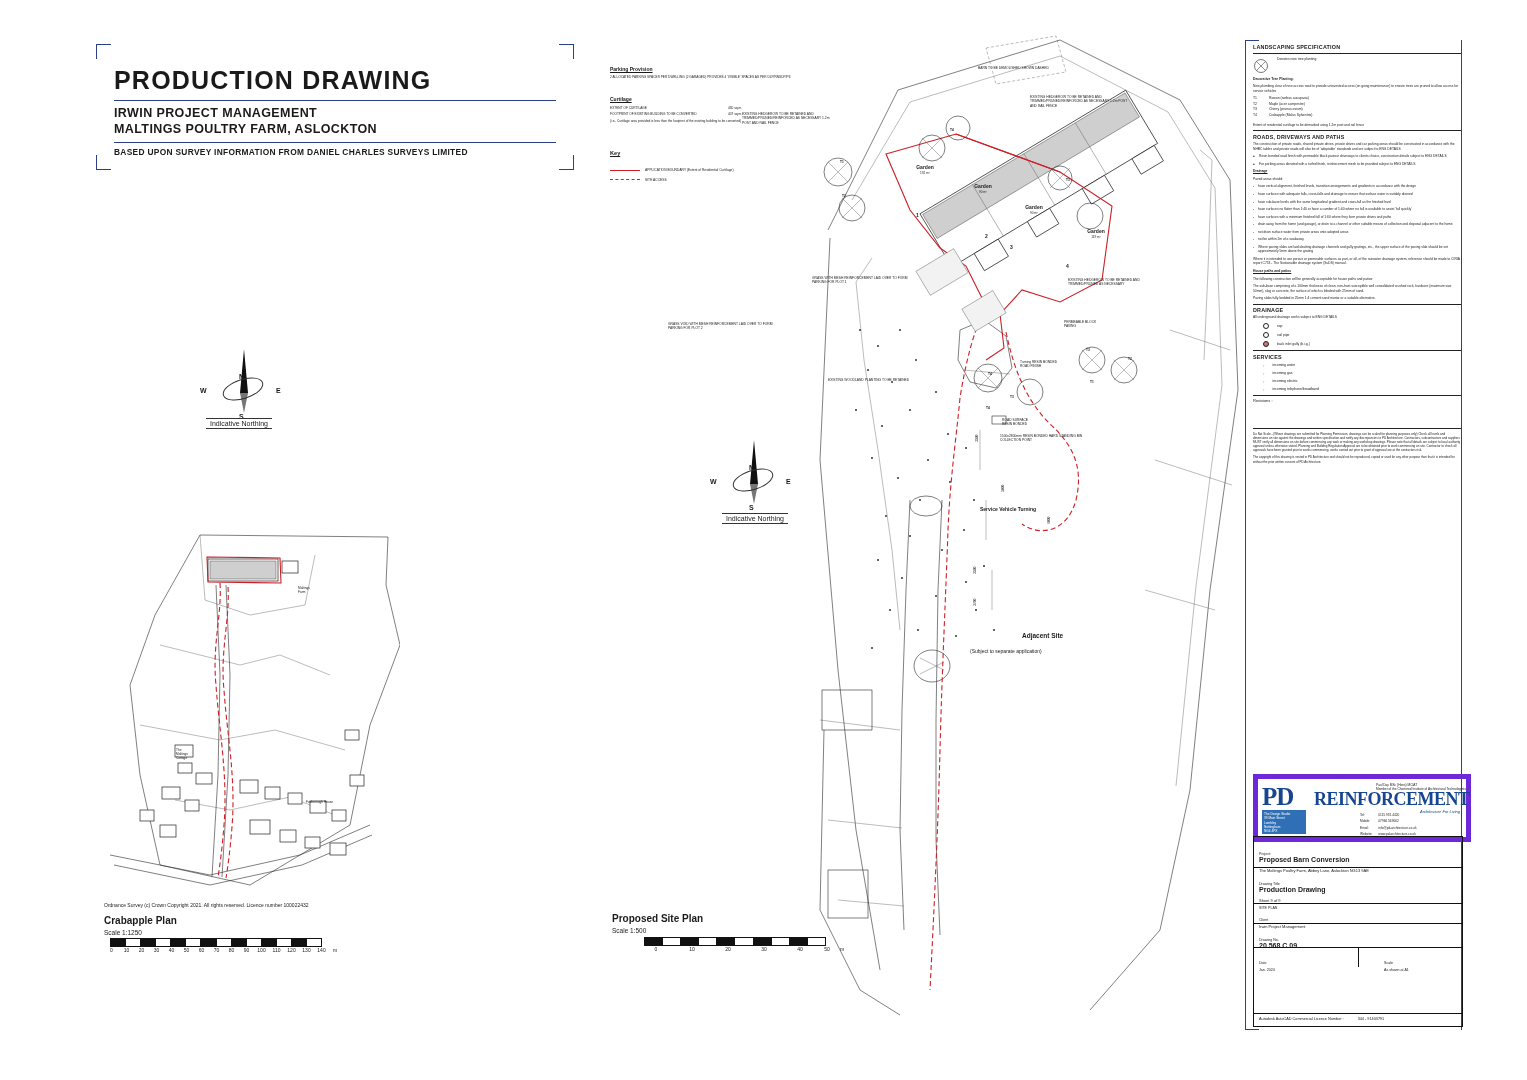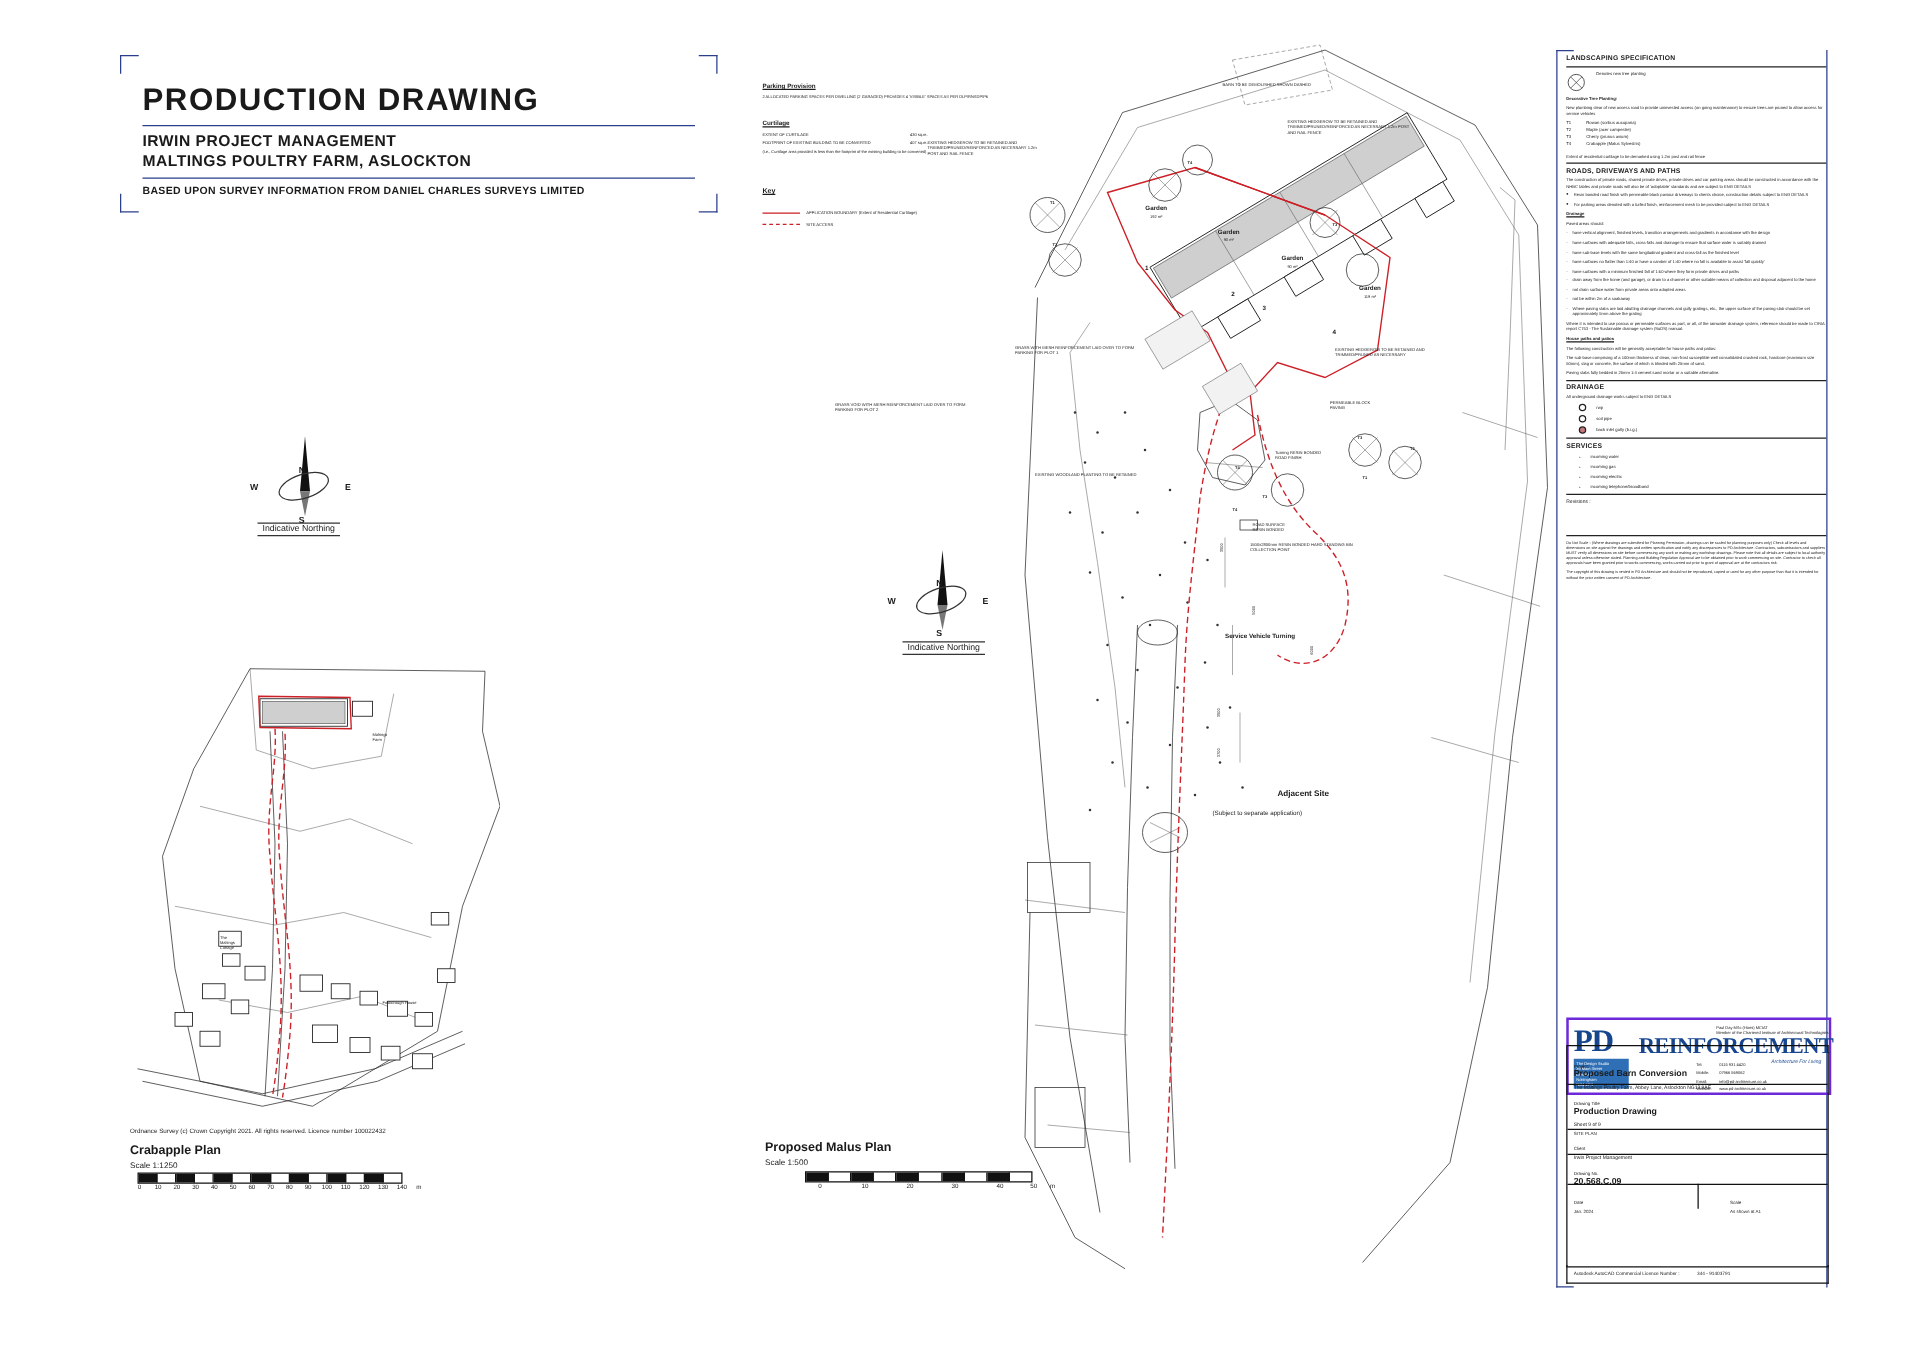--- a/index.html
+++ b/index.html
@@ -55,21 +55,21 @@
   #specpanel .hr{height:.6px;background:#222;margin:3px 0 3px 0;}
   .treecode{display:flex;gap:6px;font-size:3.4px;margin-bottom:1.5px;}
   .treecode b{display:inline-block;width:10px;font-weight:normal;}
   .bul{position:relative;padding-left:6px;}
   .bul:before{content:"•";position:absolute;left:0;top:-1px;font-size:5px;}
   .dash{position:relative;padding-left:5px;}
   .dash:before{content:"-";position:absolute;left:0;top:0;}
   .circ{width:4px;height:4px;border:.6px solid #222;border-radius:50%;display:inline-block;}
 
   
-  #logoblock{left:1253px;top:814px;width:208px;height:58px;border:2px solid #6d28d9;}
+  #logoblock{left:1253px;top:774px;width:208px;height:58px;border:5px solid #6d28d9;}
   #logoblock .pd{position:absolute;left:4px;top:4px;font-size:25px;font-weight:bold;font-family:"Liberation Serif",serif;color:#17468f;letter-spacing:-1px;}
   #logoblock .arch{position:absolute;left:56px;top:10px;font-size:18px;font-weight:bold;font-family:"Liberation Serif",serif;color:#17468f;letter-spacing:-.5px;}
   #logoblock .archsub{position:absolute;right:6px;top:30px;font-size:4px;font-style:italic;color:#17468f;}
   #logoblock .blueblk{position:absolute;left:4px;top:31px;width:44px;height:24px;background:#2f6fb5;color:#fff;font-size:3.2px;line-height:1.35;padding:2px;box-sizing:border-box;}
   #logoblock .names{position:absolute;left:118px;top:4px;font-size:3.2px;line-height:1.35;}
   #logoblock .contact{position:absolute;left:100px;top:32px;font-size:3.2px;line-height:1.4;}
   #logoblock .contact td{font-size:3.2px;padding:0 4px 0 0;}
 
   
   #infoblock{left:1253px;top:836px;width:208px;height:176px;border:1px solid #111;}
@@ -429,21 +429,21 @@
   <div class="abs tiny b" style="left:1090px;top:380px;">T1</div>
   <div class="abs tiny b" style="left:986px;top:406px;">T4</div>
   <div class="abs tiny b" style="left:1010px;top:395px;">T3</div>
 
   <div class="abs tiny" style="left:974px;top:436px;transform:rotate(-90deg);">3500</div>
   <div class="abs tiny" style="left:972px;top:600px;transform:rotate(-90deg);">3700</div>
   <div class="abs tiny" style="left:972px;top:568px;transform:rotate(-90deg);">3500</div>
   <div class="abs tiny" style="left:1000px;top:486px;transform:rotate(-90deg);">5000</div>
   <div class="abs tiny" style="left:1046px;top:518px;transform:rotate(-90deg);">6000</div>
 
-  <div class="plantitle" style="left:612px;top:913px;">Proposed Malus Plan</div>
+  <div class="plantitle" style="left:612px;top:913px;">Proposed Site Plan</div>
   <div class="planscale" style="left:612px;top:927px;">Scale 1:500</div>
   <div class="scbar" style="left:644px;top:937px;width:180px;">
     <i class="fill" style="width:18px"></i>
       <i style="width:18px"></i>
       <i class="fill" style="width:18px"></i>
       <i style="width:18px"></i>
     <i class="fill" style="width:18px"></i>
       <i style="width:18px"></i>
       <i class="fill" style="width:18px"></i>
       <i style="width:18px"></i>

